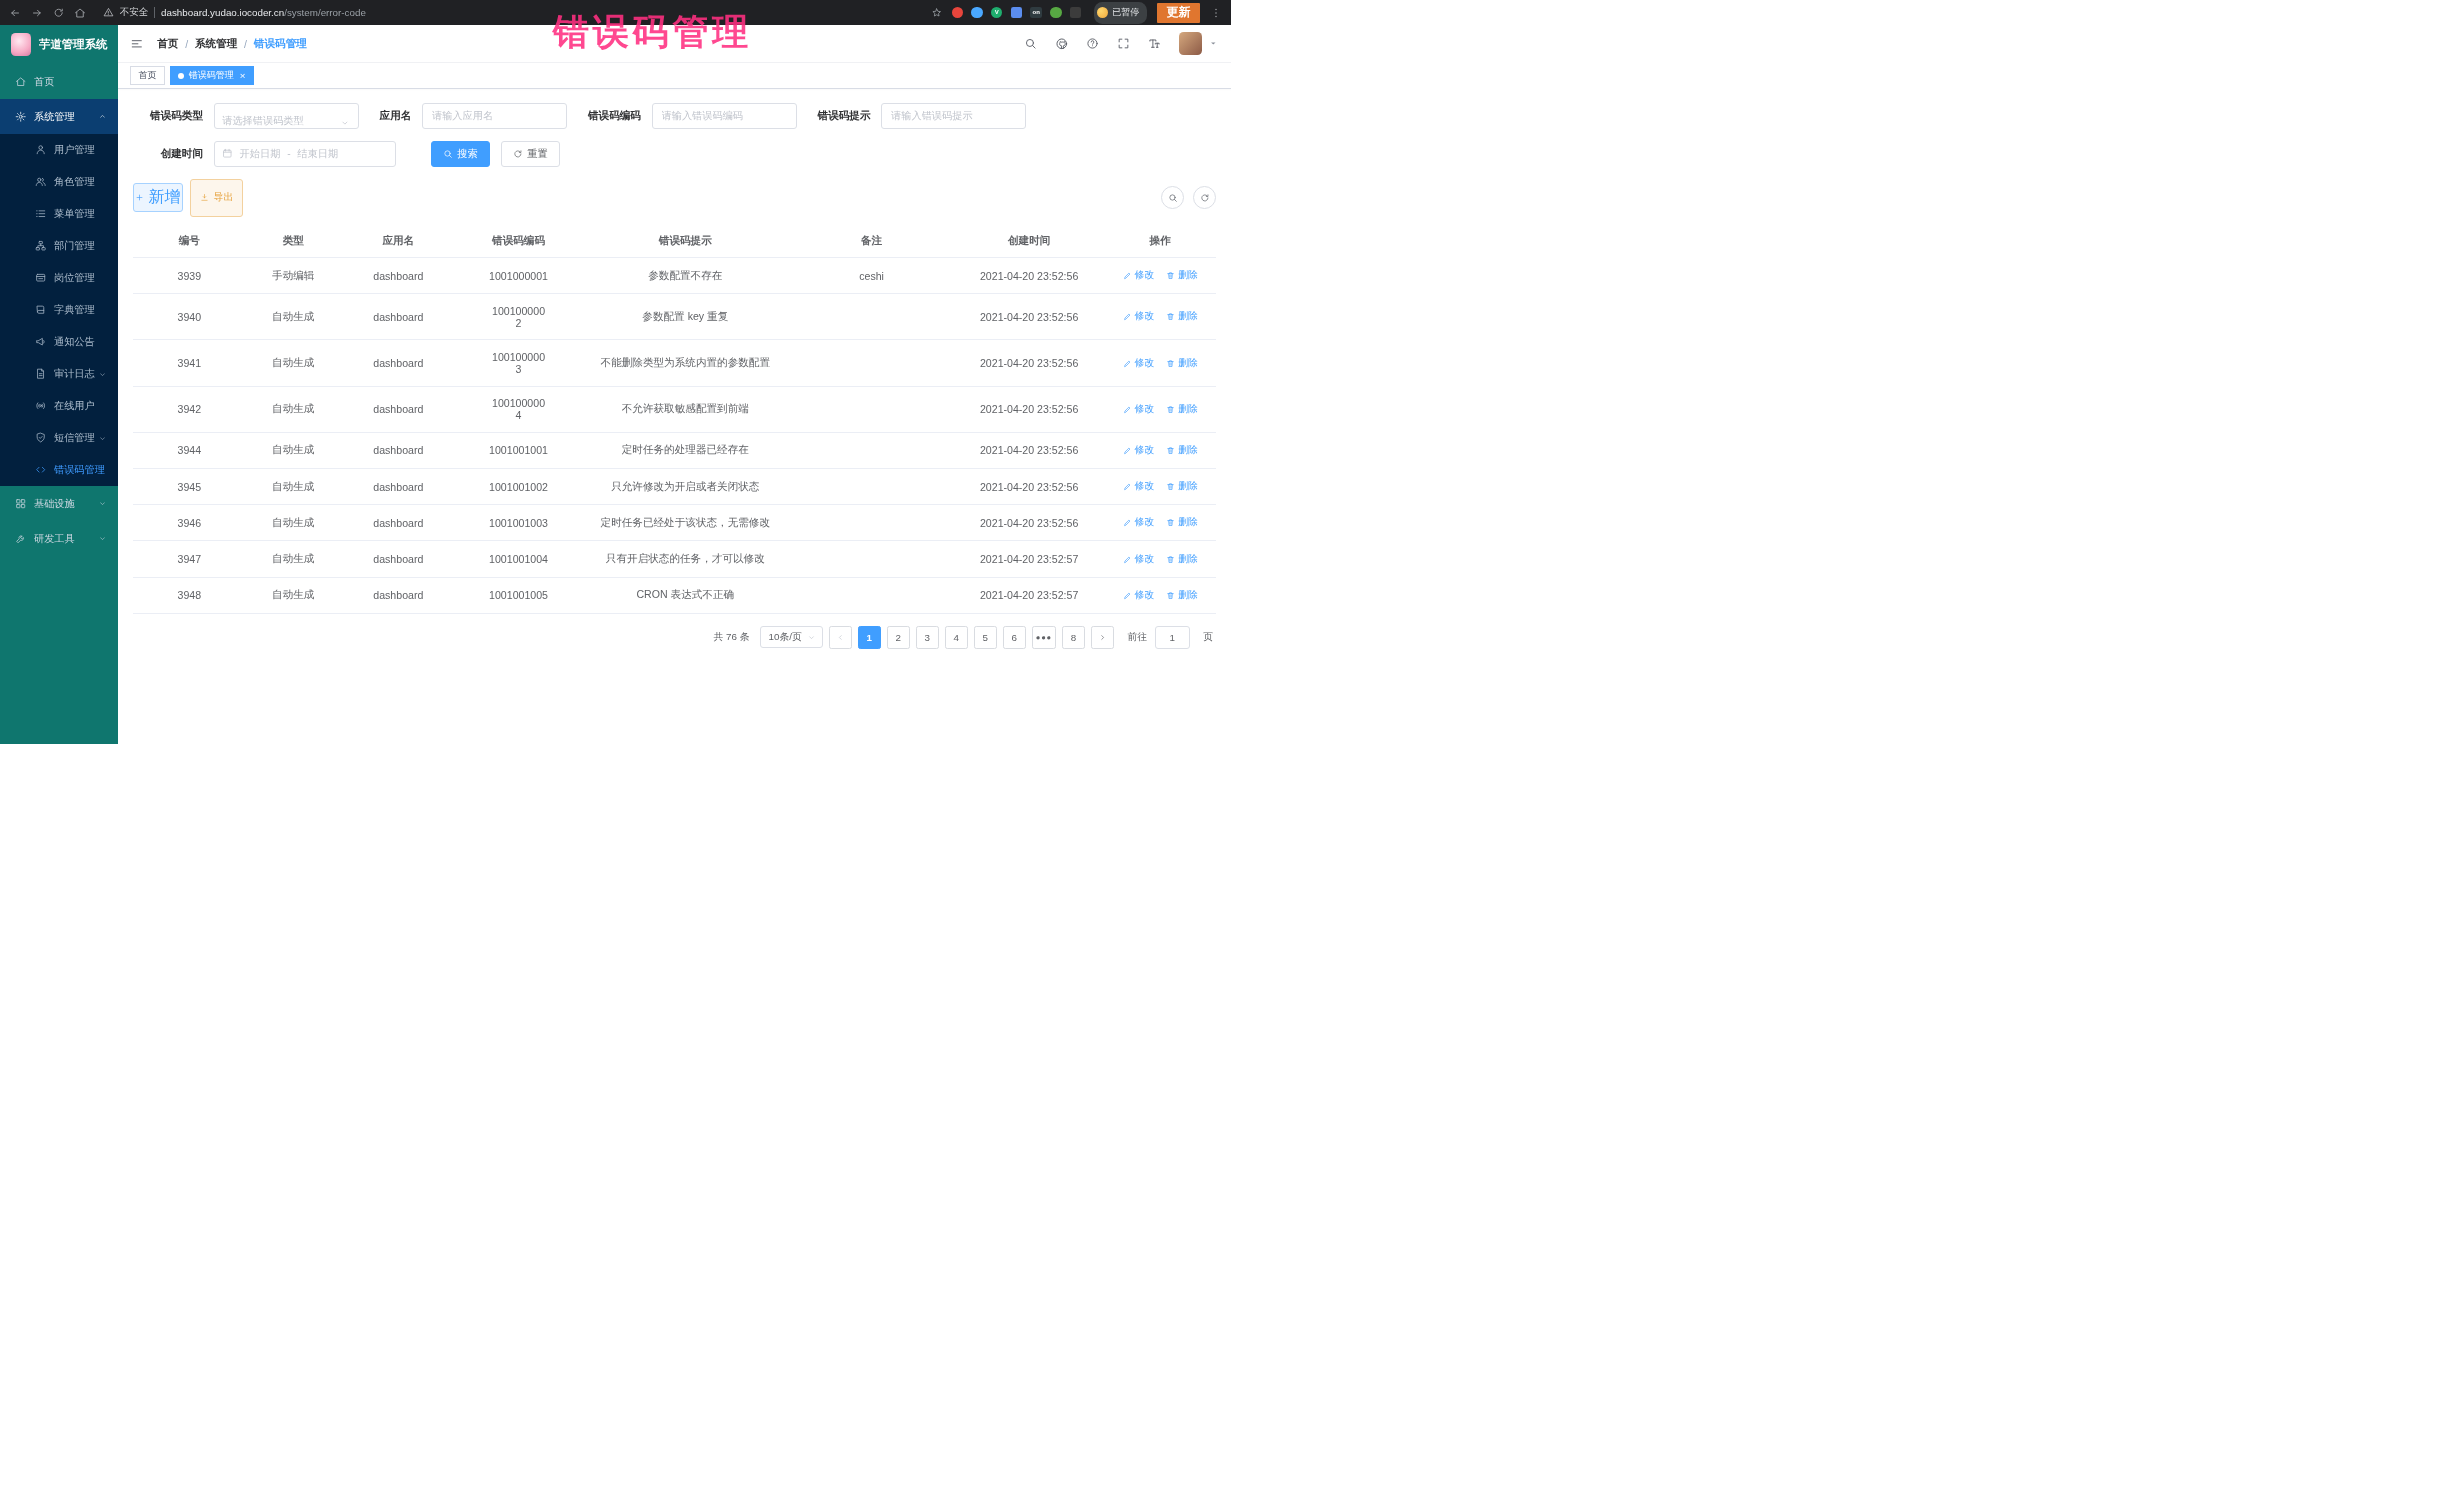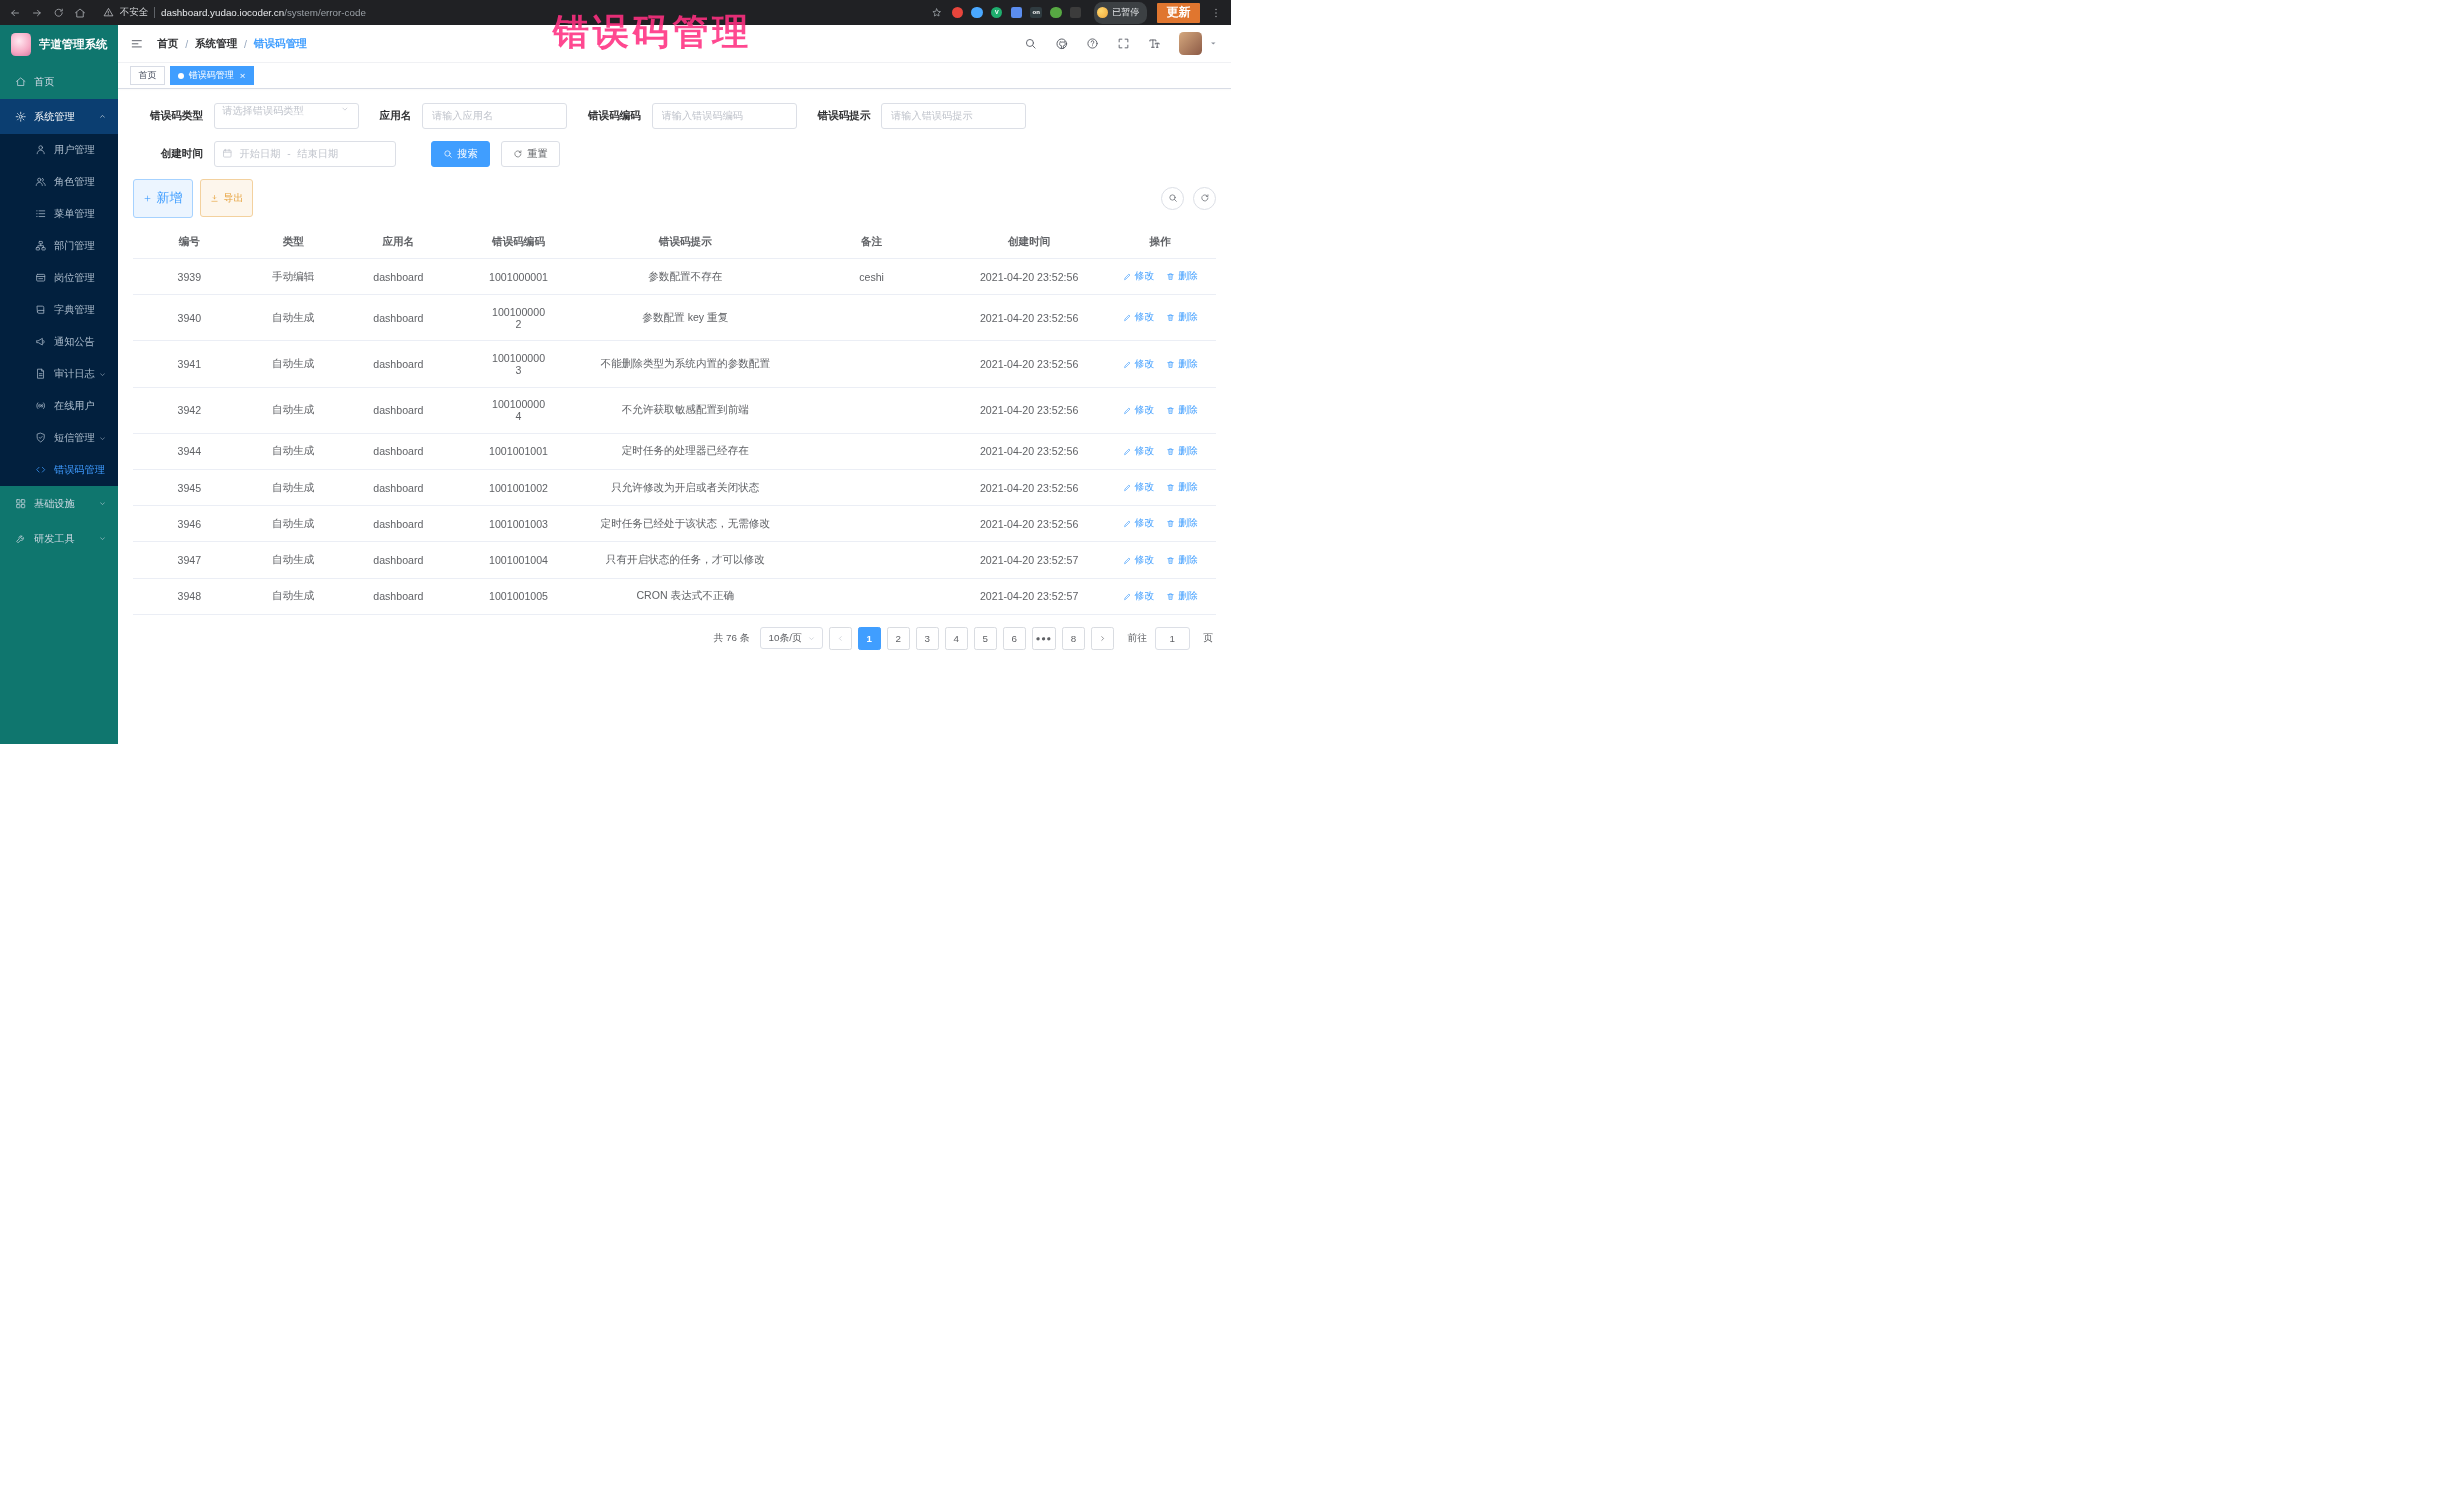--- a/index.html
+++ b/index.html
@@ -56,31 +56,31 @@
 .tab-dot{width:6px;height:6px;border-radius:50%;background:#fff}
 .tab-close{font-size:9.8px;line-height:1;margin-left:1.5px;cursor:pointer}
 
 
 .content{flex:1;padding:13.6px 15px 0;position:relative;overflow:hidden}
 .filter-row{display:flex;align-items:center;margin-bottom:12px}
 .filter-item{display:flex;align-items:center;margin-right:21px}
 .flabel{font-weight:700;color:#303133;font-size:10.6px;margin-right:10.6px;white-space:nowrap}
 .flabel.w92{width:70px;text-align:right}
 .control{height:26px;border:0.8px solid #dcdfe6;border-radius:3px;background:#fff}
-.select{width:145px;display:flex;align-items:flex-start;justify-content:space-between;padding:0 7.6px;cursor:pointer}
+.select{width:145px;display:flex;align-items:flex-end;justify-content:space-between;padding:0 7.6px;cursor:pointer}
 .ph{color:#c0c4cc;font-size:10.2px;white-space:nowrap}
 .sel-caret{color:#c0c4cc}
 input.text-input{width:145px;padding:0 9px;font-size:10.2px;color:#606266;outline:none;font-family:inherit}
 input::placeholder{color:#c0c4cc}
 .daterange{width:182px;display:flex;align-items:center;gap:6.8px;padding:0 7.6px;color:#c0c4cc;cursor:pointer}
 .btn{height:26px;border-radius:3px;border:0.8px solid #dcdfe6;background:#fff;display:inline-flex;align-items:center;gap:4.5px;padding:0 11.4px;font-size:10.2px;color:#606266;cursor:pointer;font-family:inherit;white-space:nowrap}
 .btn.primary{background:#409eff;border-color:#409eff;color:#fff;margin-left:14px}
 .btn.plain{margin-left:10.6px}
 .toolbar-row{display:flex;align-items:center;margin:1.5px 0 9px}
-.btn.add{background:#ecf5ff;border-color:#a6d2ff;color:#409eff;height:39px;padding:0 9px;font-size:13px}
+.btn.add{background:#ecf5ff;border-color:#a6d2ff;color:#409eff;height:29px;padding:0 1px;font-size:16px}
 .btn.export{background:#fdf6ec;border-color:#f3d19e;color:#e6a23c;height:38px;padding:0 9px;font-size:9.8px;margin-left:7.6px}
 .toolbar-row .spacer{flex:1}
 .circle-btn{width:23px;height:23px;border-radius:50%;border:0.8px solid #dcdfe6;display:inline-flex;align-items:center;justify-content:center;color:#5a5e66;margin-left:9px;cursor:pointer;background:#fff}
 
 
 table.grid{width:100%;border-collapse:collapse;table-layout:fixed}
 .grid th{font-weight:700;color:#606266;font-size:10.6px;height:32px;text-align:center;border-bottom:0.8px solid #ebeef5;white-space:nowrap}
 .grid td{text-align:center;padding:10.6px 4.5px;border-bottom:0.8px solid #ebeef5;color:#606266;font-size:10.6px;word-break:break-all}
 .grid th:nth-child(1),.grid td:nth-child(1){width:10.4%}
 .grid th:nth-child(2),.grid td:nth-child(2){width:8.8%}

